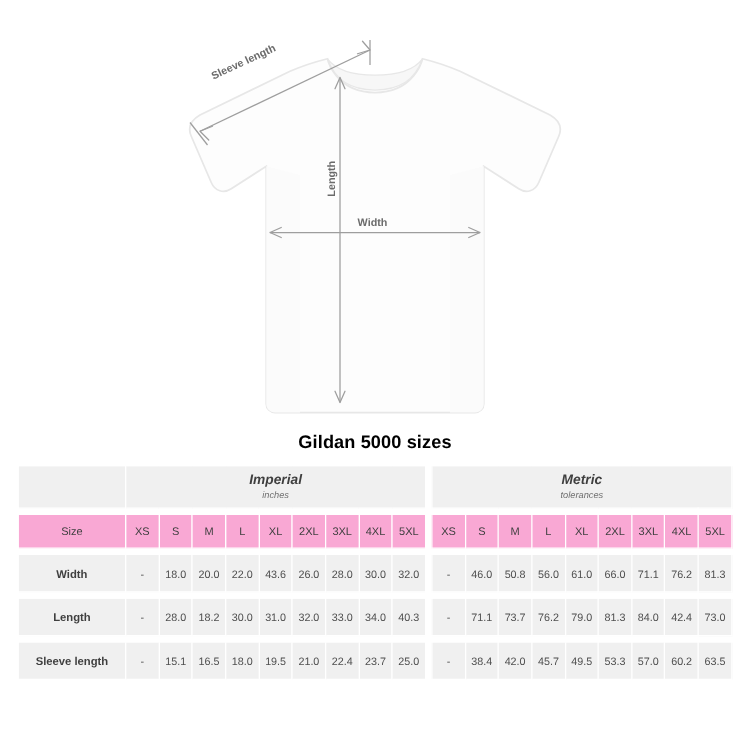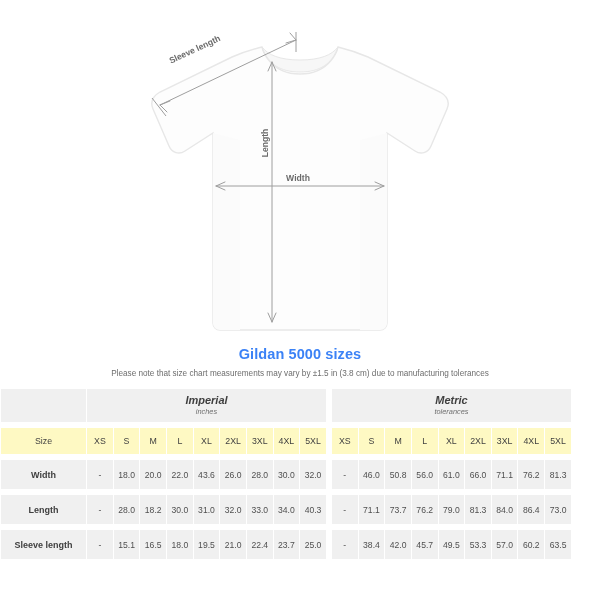--- a/index.html
+++ b/index.html
@@ -34,33 +34,33 @@
   }
 
   
   .title-block {
     text-align: center;
     margin-top: 6px;
   }
   .chart-title {
     font-size: 14.5px;
     font-weight: bold;
-    color: #3b82f6;
+    color: #000000;
     letter-spacing: 0.1px;
   }
   .chart-note {
     font-size: 8.2px;
     color: #6d6d6d;
     margin-top: 7px;
   }
 
   
   .table-wrap {
     margin-top: 10px;
-    padding: 0 0;
+    padding: 0 14px;
     box-sizing: border-box;
     width: 600px;
   }
   table.size-table {
     border-collapse: collapse;
     width: 572px;
     table-layout: fixed;
     font-size: 8.6px;
     color: #4f4f4f;
   }
@@ -82,21 +82,21 @@
     color: #3f3f3f;
     line-height: 1.15;
   }
   .unit-sub {
     font-size: 7.4px;
     font-style: italic;
     color: #6f6f6f;
     line-height: 1.3;
   }
   .head-row td {
-    background: #fef9c3;
+    background: #f9a8d4;
     height: 26px;
     font-size: 8.8px;
     font-weight: bold;
     color: #3f3f3f;
   }
   .body-row td {
     background: #f0f0f0;
     height: 29px;
   }
   .body-row td.rowlabel {
@@ -176,21 +176,20 @@
         <line x1="216" y1="186" x2="384" y2="186"></line>
         <path d="M216 186 L225 182 M216 186 L225 190" stroke-linecap="round"></path>
         <path d="M384 186 L375 182 M384 186 L375 190" stroke-linecap="round"></path>
       </g>
       <text x="298" y="181" font-family="Liberation Sans, sans-serif" font-size="8.6" font-weight="bold" fill="#6b6b6b" text-anchor="middle" id="svg-width-label">Width</text>
     </svg>
   </div>
 
   <div class="title-block">
     <div class="chart-title">Gildan 5000 sizes</div>
-    <div class="chart-note">Please note that size chart measurements may vary by ±1.5 in (3.8 cm) due to manufacturing tolerances</div>
   </div>
 
   <div class="table-wrap">
     <table class="size-table">
       <colgroup>
         <col style="width:84px">
         <col style="width:26px">
           <col style="width:26px">
           <col style="width:26px">
         <col style="width:26px">
@@ -295,21 +294,21 @@
         <td>34.0</td>
         <td>40.3</td>
         <td class="spacer-col"></td>
         <td>-</td>
         <td>71.1</td>
         <td>73.7</td>
         <td>76.2</td>
         <td>79.0</td>
         <td>81.3</td>
         <td>84.0</td>
-        <td>86.4</td>
+        <td>42.4</td>
         <td>73.0</td>
       </tr>
 
       <tr class="gaprow">
         <td colspan="19"></td>
       </tr>
 
       <tr class="body-row">
         <td class="rowlabel">Sleeve length</td>
         <td>-</td>

